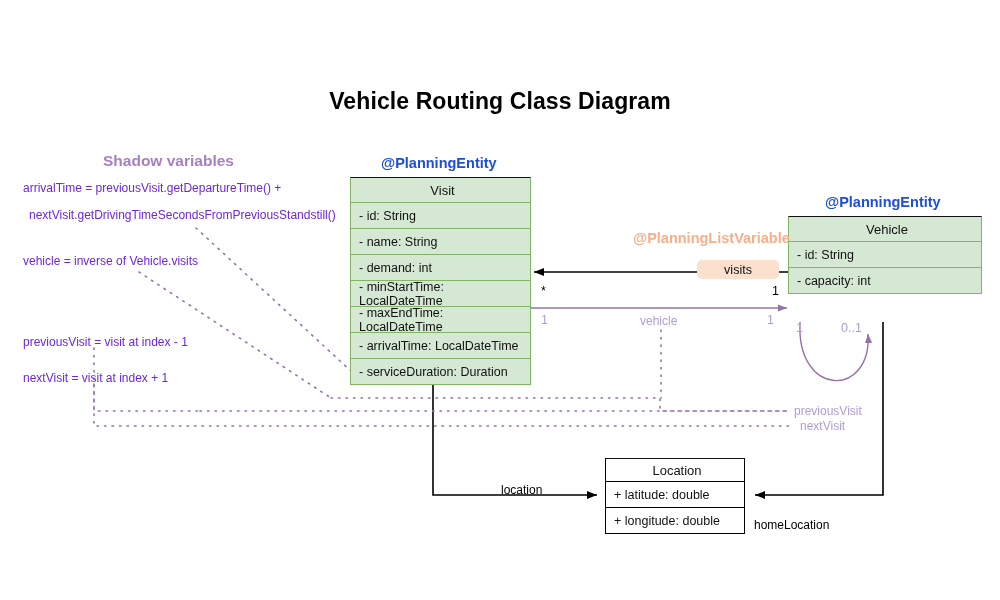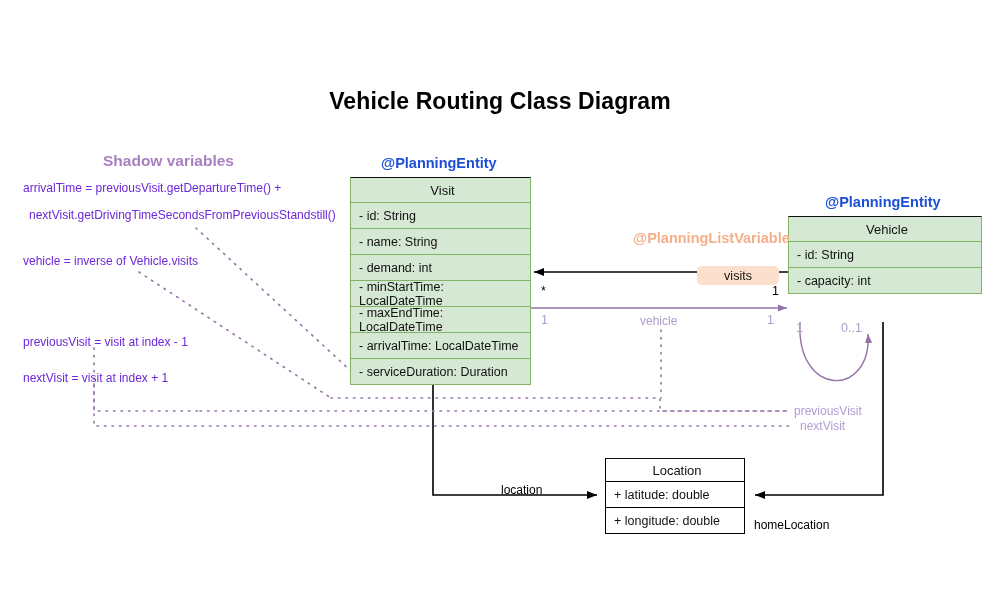--- a/index.html
+++ b/index.html
@@ -161,21 +161,21 @@
   </div>
 
   <div class="umlbox plain" id="location-box" style="left:605px;top:458px;width:140px;">
     <div class="row title" style="height:24px;">Location</div>
     <div class="row" style="height:26px;">+ latitude: double</div>
     <div class="row" style="height:26px;">+ longitude: double</div>
   </div>
 
   <div class="anno orange-anno" style="left:633px;top:230px;">@PlanningListVariable</div>
 
-  <div class="badge" style="left:697px;top:266px;width:82px;height:19px;">visits</div>
+  <div class="badge" style="left:697px;top:260px;width:82px;height:19px;">visits</div>
 
   <div class="lbl mult-black" style="left:541px;top:284px;">*</div>
   <div class="lbl mult-black" style="left:772px;top:284px;">1</div>
 
   <div class="lbl purple" style="left:640px;top:314px;">vehicle</div>
   <div class="lbl mult-purple" style="left:541px;top:313px;">1</div>
   <div class="lbl mult-purple" style="left:767px;top:313px;">1</div>
 
   <div class="lbl mult-purple" style="left:796px;top:321px;">1</div>
   <div class="lbl mult-purple" style="left:841px;top:321px;">0..1</div>

